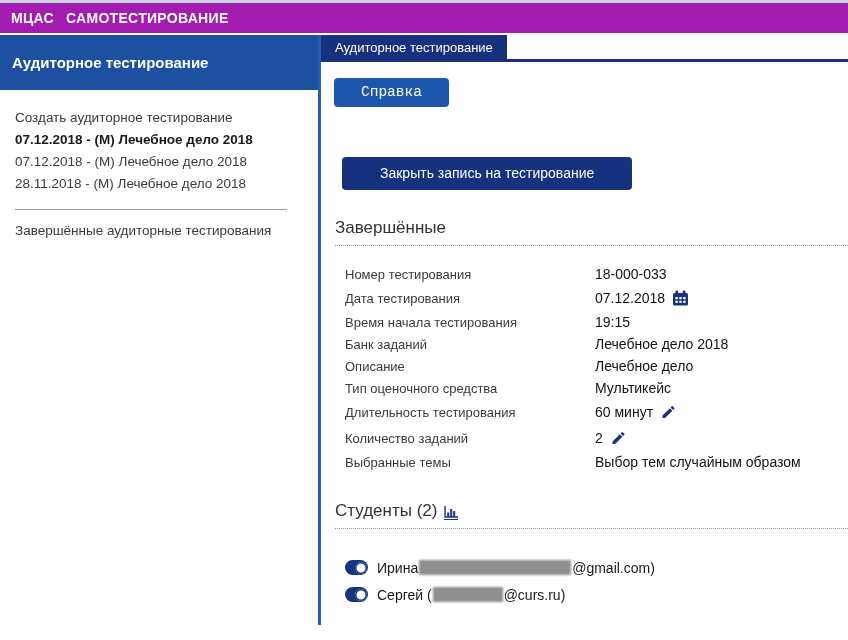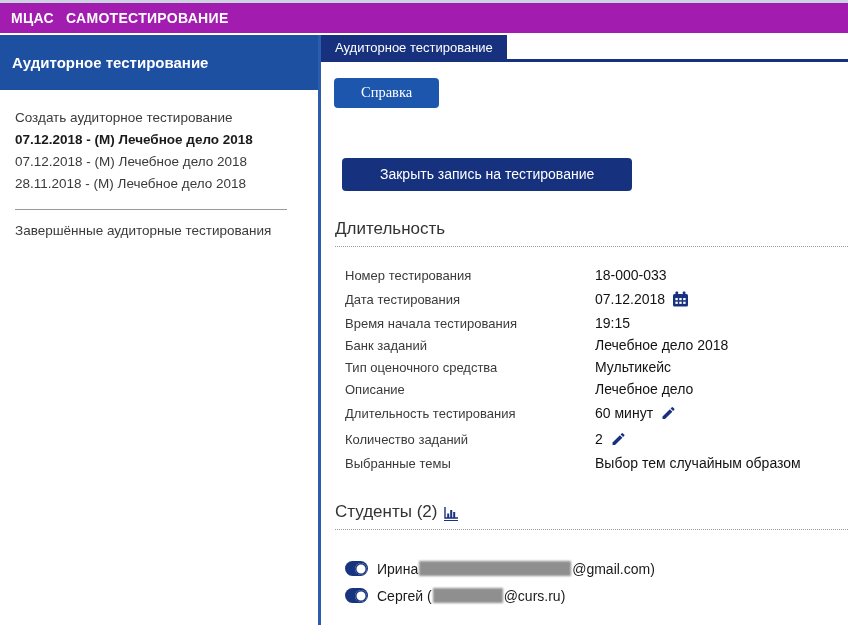--- a/index.html
+++ b/index.html
@@ -28,21 +28,21 @@
   
   .vline { width: 3px; flex: none; background: #2B5CAE; height: 590px; }
 
   
   .main { flex: 1; position: relative; }
   .tabs { display: flex; border-bottom: 3px solid #17317E; }
   .tab { background: #17317E; color: #fff; font-size: 13px;
     padding: 5px 14px 4px; cursor: pointer; white-space: nowrap; }
   .help-btn { display: inline-block; margin: 16px 0 0 13px; background: #1D57AD;
     color: #fff; font-size: 14.5px; border: none; border-radius: 4px;
-    padding: 6px 27px 7px; cursor: pointer; font-family: Liberation Serif, serif; }
+    padding: 6px 27px 7px; cursor: pointer; font-family: Liberation Mono, monospace; }
   .close-btn { display: block; margin: 50px 8px 0 21px; background: #16327F;
     color: #fff; font-size: 14px; border: none; border-radius: 4px;
     padding: 8px 38px 9px; cursor: pointer; font-family: inherit; }
   .section-head { margin: 28px 0 0 14px; padding-bottom: 7px;
     border-bottom: 1px dotted #9a9a9a; font-size: 17px; color: #333;
     display: flex; align-items: center; gap: 7px; }
   .fields { margin: 17px 0 0 24px; }
   .field-row { display: flex; align-items: center; min-height: 22px; }
   .field-row.tall { min-height: 26px; }
   .field-label { width: 250px; flex: none; font-size: 13px; color: #3a3a3a; }
@@ -93,21 +93,21 @@
 
   <div class="main">
     <div class="tabs">
       <div class="tab">Аудиторное тестирование</div>
     </div>
 
     <button class="help-btn">Справка</button>
 
     <button class="close-btn">Закрыть запись на тестирование</button>
 
-    <div class="section-head">Длительность</div>
+    <div class="section-head">Завершённые</div>
 
     <div class="fields">
 
       <div class="field-row">
         <div class="field-label">Номер тестирования</div>
         <div class="field-value">18-000-033</div>
       </div>
 
       <div class="field-row tall">
         <div class="field-label">Дата тестирования</div>
@@ -133,27 +133,27 @@
         <div class="field-label">Время начала тестирования</div>
         <div class="field-value">19:15</div>
       </div>
 
       <div class="field-row">
         <div class="field-label">Банк заданий</div>
         <div class="field-value">Лечебное дело 2018</div>
       </div>
 
       <div class="field-row">
+        <div class="field-label">Описание</div>
+        <div class="field-value">Лечебное дело</div>
+      </div>
+
+      <div class="field-row">
         <div class="field-label">Тип оценочного средства</div>
         <div class="field-value">Мультикейс</div>
-      </div>
-
-      <div class="field-row">
-        <div class="field-label">Описание</div>
-        <div class="field-value">Лечебное дело</div>
       </div>
 
       <div class="field-row tall">
         <div class="field-label">Длительность тестирования</div>
         <div class="field-value">
           <span>60 минут</span>
           <span class="icon-btn">
             <svg width="17" height="16" viewBox="0 0 24 24">
               <path fill="#17317E" d="M3 17.25V21h3.75L17.81 9.94l-3.75-3.75L3 17.25zM20.71 7.04a1 1 0 0 0 0-1.41l-2.34-2.34a1 1 0 0 0-1.41 0l-1.83 1.83 3.75 3.75 1.83-1.83z"></path>
             </svg>

